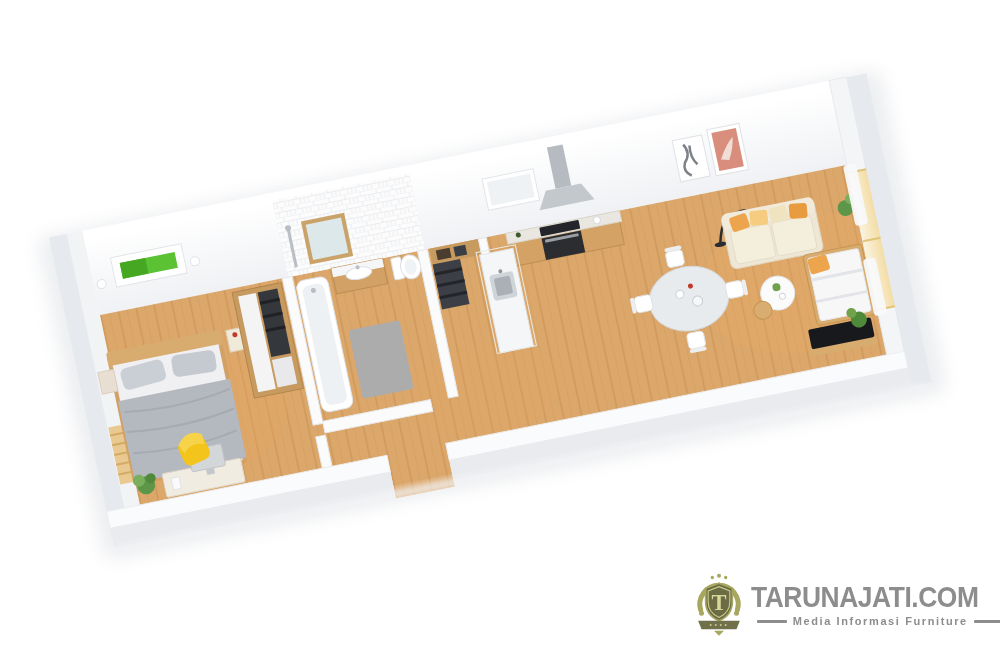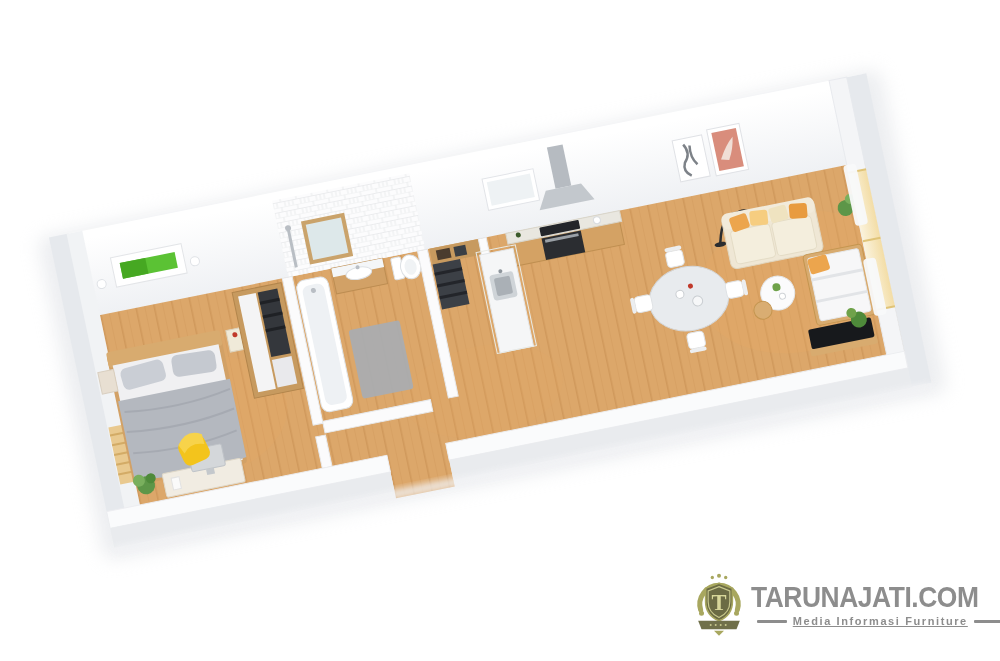--- a/index.html
+++ b/index.html
@@ -7,21 +7,21 @@
          font-family:"Liberation Sans",sans-serif;}
   .scene-svg{position:absolute;left:0;top:0;}
   
   .watermark{position:absolute;left:694px;top:572px;display:flex;align-items:flex-start;gap:7px;}
   .wm-emblem{width:50px;height:66px;flex:0 0 auto;}
   .wm-textcol{display:flex;flex-direction:column;align-items:center;padding-top:10px;}
   .wm-title{color:#8d8d8d;font-weight:bold;font-size:30px;line-height:30px;letter-spacing:-.5px;
             transform:scaleX(.88);transform-origin:left center;white-space:nowrap;}
   .wm-subrow{display:flex;align-items:center;gap:6px;margin-top:3px;}
   .wm-line{width:30px;height:3px;background:#8d8d8d;border-radius:1px;}
-  .wm-subtitle{color:#8d8d8d;font-weight:bold;font-size:11px;letter-spacing:1.6px;white-space:nowrap;text-decoration:underline;}
+  .wm-subtitle{color:#8d8d8d;font-weight:bold;font-size:11px;letter-spacing:1.6px;white-space:nowrap;}
 </style>
 </head>
 <body>
 
 <div class="stage">
 
   <svg class="scene-svg" width="1000" height="661" viewBox="0 0 1000 661">
     <defs>
       <pattern id="wood" width="18" height="18" patternUnits="userSpaceOnUse">
         <rect width="18" height="18" fill="#dca76a"></rect>

